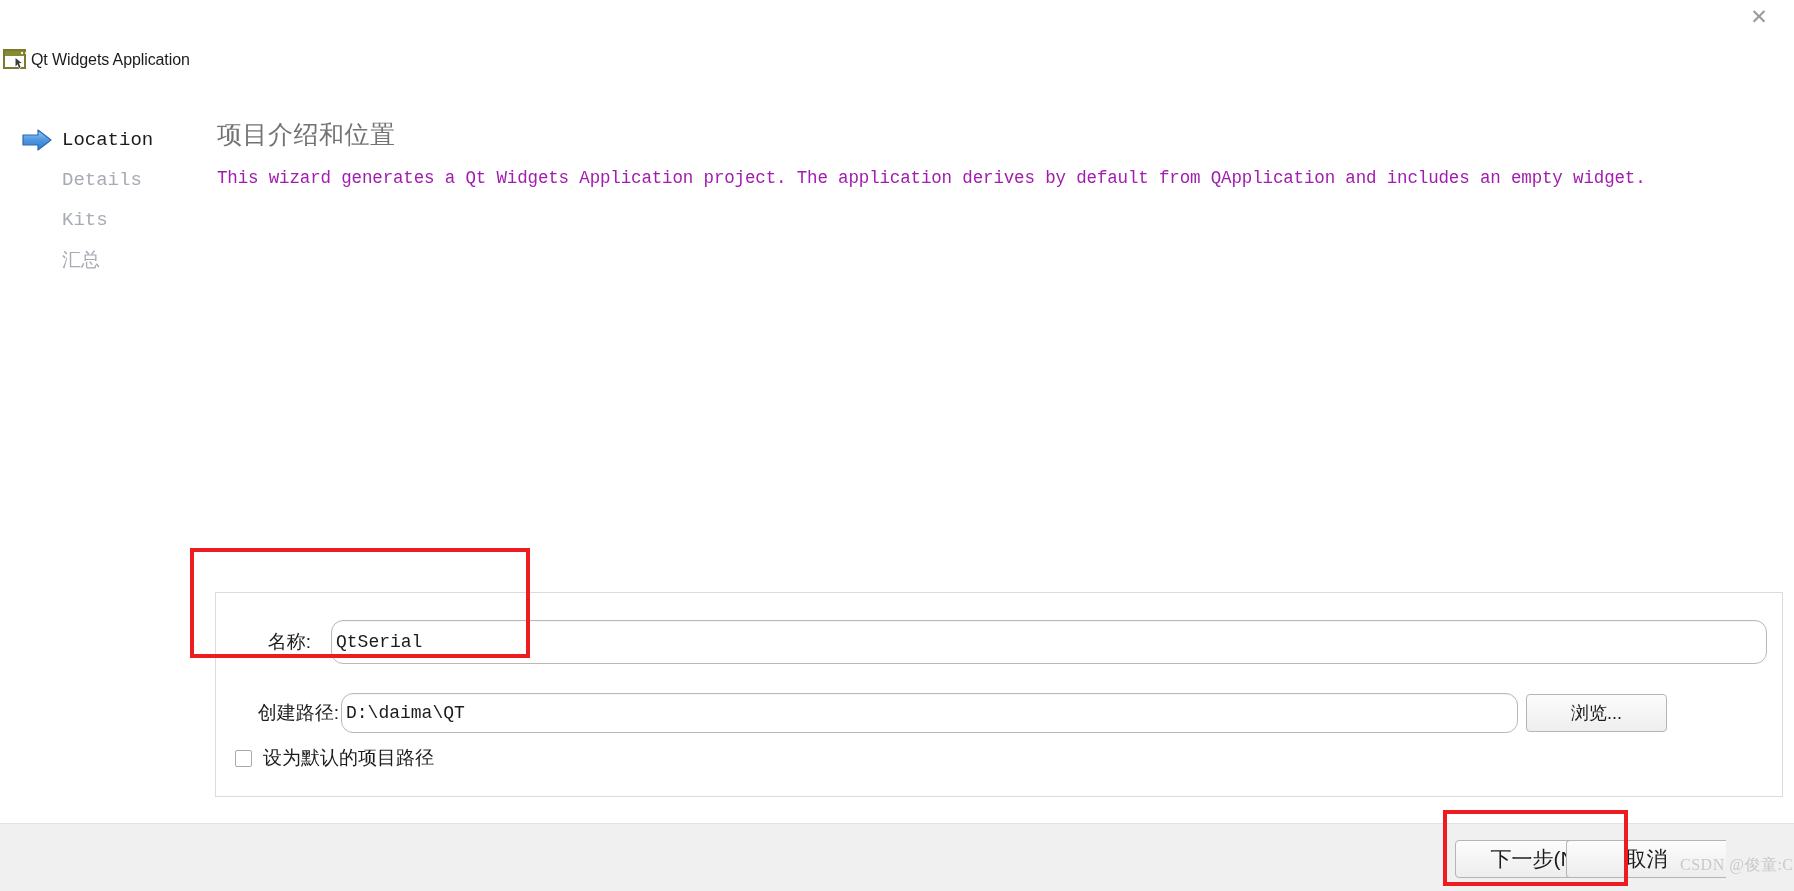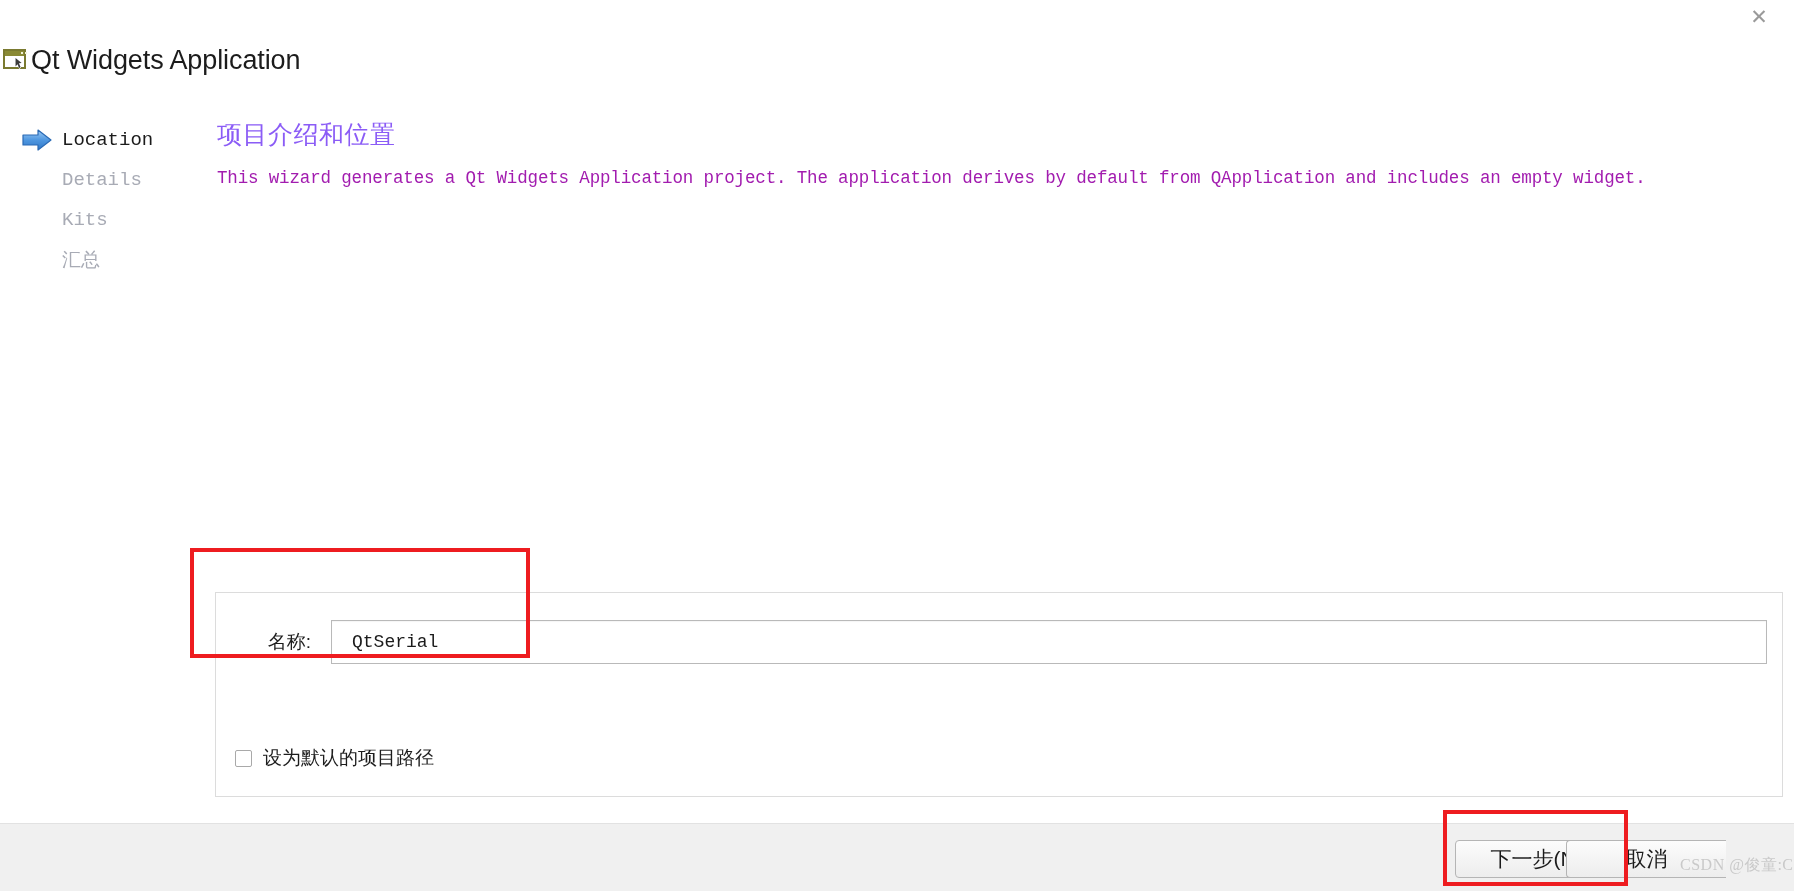--- a/index.html
+++ b/index.html
@@ -79,21 +79,21 @@
     border: 0;
   }
   #app-icon .cursor3 {
     position: absolute;
     left: 12px; top: 9px;
     width: 9px; height: 12px;
     background: #3c3c3c;
     clip-path: polygon(6% 8%, 6% 80%, 28% 60%, 46% 94%, 62% 84%, 44% 52%, 74% 50%);
   }
   #app-title {
-    font-size: 27px;
+    font-size: 16px;
     color: #1c1c1c;
     font-family: "Liberation Sans", sans-serif;
     letter-spacing: -0.1px;
     margin-left: 1px;
   }
 
   
   #sidebar {
     position: absolute;
     left: 0; top: 120px;
@@ -128,21 +128,21 @@
 
   
   #main {
     position: absolute;
     left: 217px; top: 118px;
     right: 0;
   }
   #page-heading {
     font-family: "Liberation Sans", sans-serif;
     font-size: 25px;
-    color: #8b5cf6;
+    color: #737373;
     letter-spacing: 0.5px;
   }
   #page-desc {
     margin-top: 17px;
     font-family: "Liberation Mono", monospace;
     font-size: 17.5px;
     color: #a21caf;
     letter-spacing: -0.15px;
     white-space: nowrap;
   }
@@ -164,26 +164,26 @@
   .form-label {
     font-family: "Liberation Sans", sans-serif;
     font-size: 19px;
     color: #1d1d1d;
     text-align: right;
     flex: none;
   }
   .text-input {
     box-sizing: border-box;
     border: 1px solid #b9b9b9;
-    border-radius: 0;
+    border-radius: 12px;
     background: #ffffff;
     font-family: "Liberation Mono", monospace;
     font-size: 18px;
     color: #1b1b1b;
-    padding: 0 20px;
+    padding: 0 4px;
     display: flex;
     align-items: center;
     box-shadow: inset 0 1px 1px rgba(0,0,0,0.045);
   }
 
   
   #row-name {
     left: 17px; top: 27px;
     width: 1534px; height: 44px;
   }
@@ -346,20 +346,25 @@
   <div id="page-desc">This wizard generates a Qt Widgets Application project. The application derives by default from QApplication and includes an empty widget.</div>
 </div>
 
 <div id="form-group">
 
   <div class="form-row" id="row-name">
     <div class="form-label">名称:</div>
     <div class="text-input" id="name-input" placeholder="">QtSerial</div>
   </div>
 
+  <div class="form-row" id="row-path">
+    <div class="form-label">创建路径:</div>
+    <div class="text-input" id="path-input" placeholder="">D:\daima\QT</div>
+    <div id="browse-btn">浏览...</div>
+  </div>
 
   <div class="form-row" id="row-check">
     <div id="default-path-checkbox"></div>
     <span class="cb-label">设为默认的项目路径</span>
   </div>
 
 </div>
 
 <div id="footer"></div>
 

